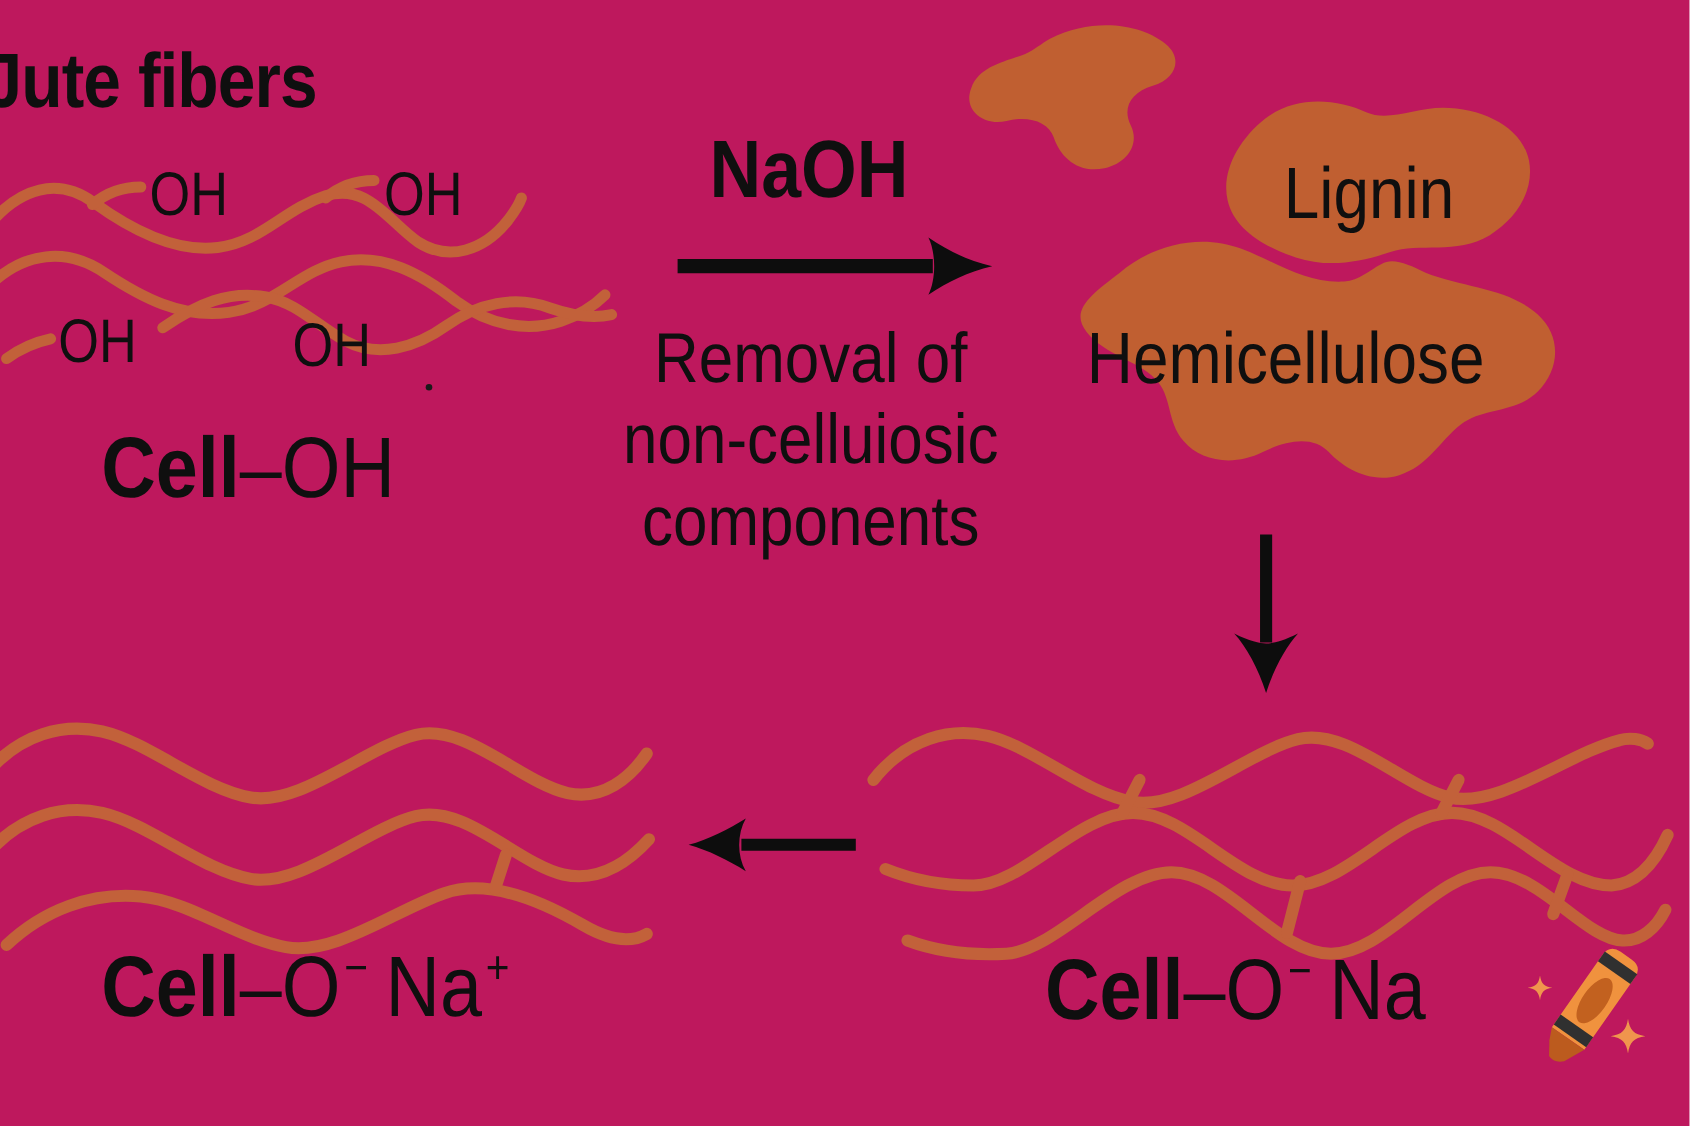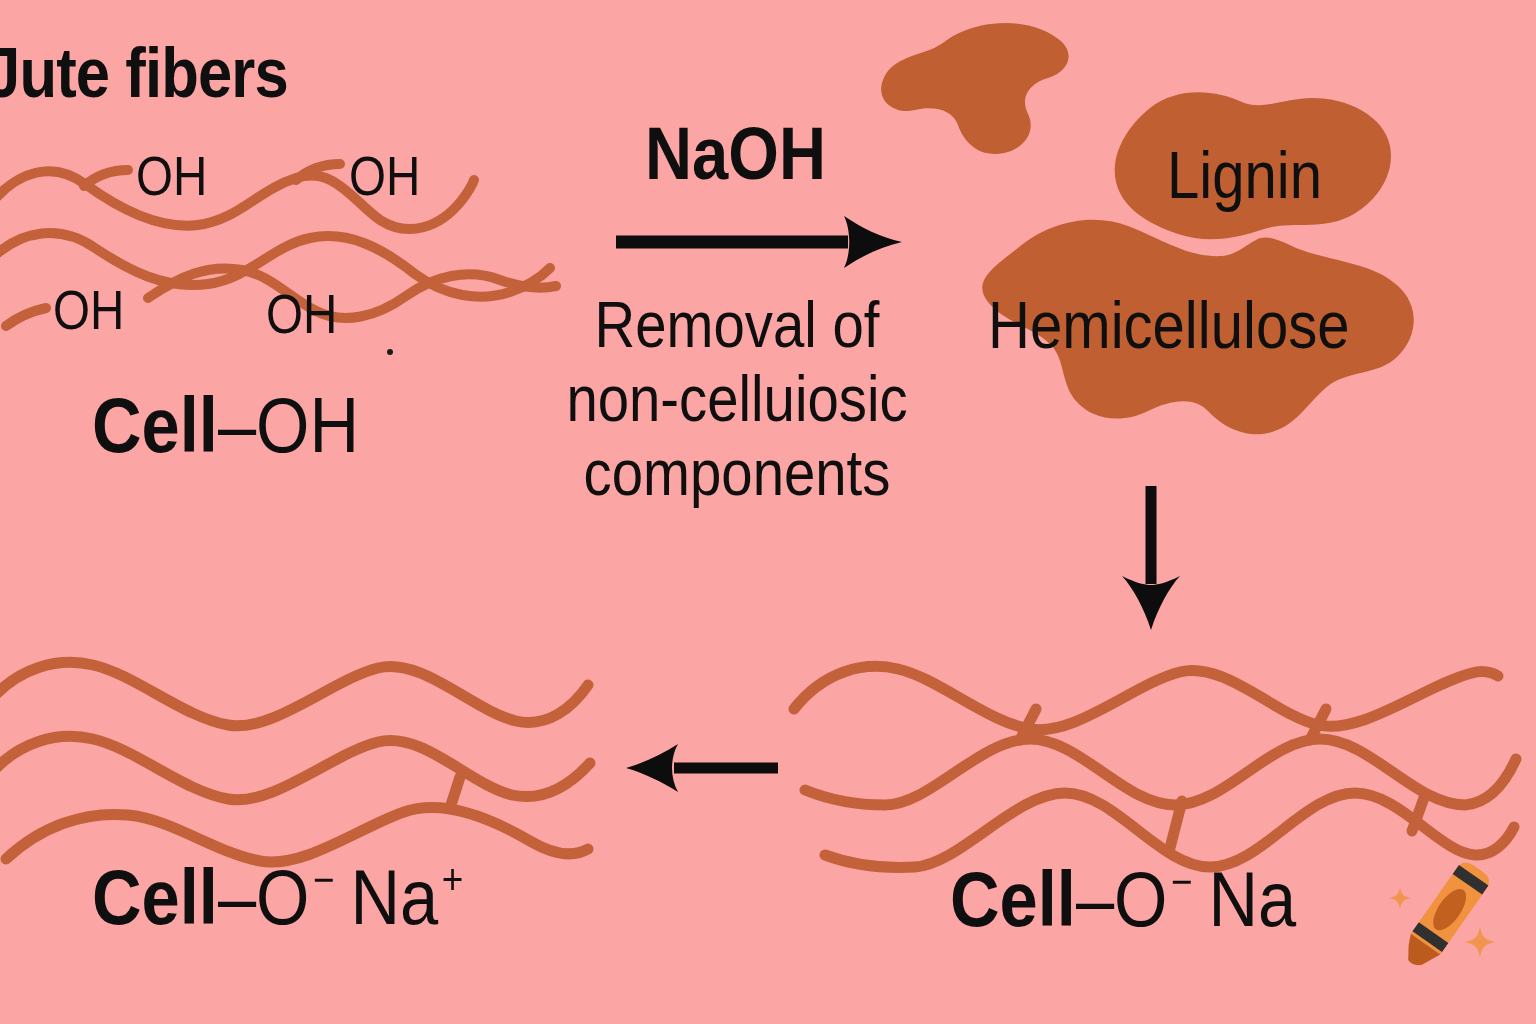--- a/index.html
+++ b/index.html
@@ -1,16 +1,16 @@
 <!DOCTYPE html>
 <html><head>
 <meta charset="utf-8">
 <style>
   html,body{margin:0;padding:0;background:#ffffff;}
-  #canvas{position:relative;width:1536px;height:1024px;background:#fca5a5;overflow:hidden;
+  #canvas{position:relative;width:1536px;height:1024px;background:#be185d;overflow:hidden;
           font-family:"Liberation Sans",sans-serif;color:#0f0f0f;}
   .abs{position:absolute;white-space:nowrap;line-height:1;}
   .cond{transform:scaleX(0.88);transform-origin:left top;}
   .title{font-size:70px;font-weight:700;letter-spacing:-1px;}
   .oh{font-size:56px;font-weight:400;transform:scaleX(0.85);transform-origin:left top;}
   .naoh{font-size:74px;font-weight:700;}
   .removal{font-size:64px;font-weight:400;text-align:center;line-height:74px;
            transform:scaleX(0.88);transform-origin:center top;width:470px;}
   .bloblabel{font-size:66px;font-weight:400;}
   .formula{font-size:78px;font-weight:400;}

